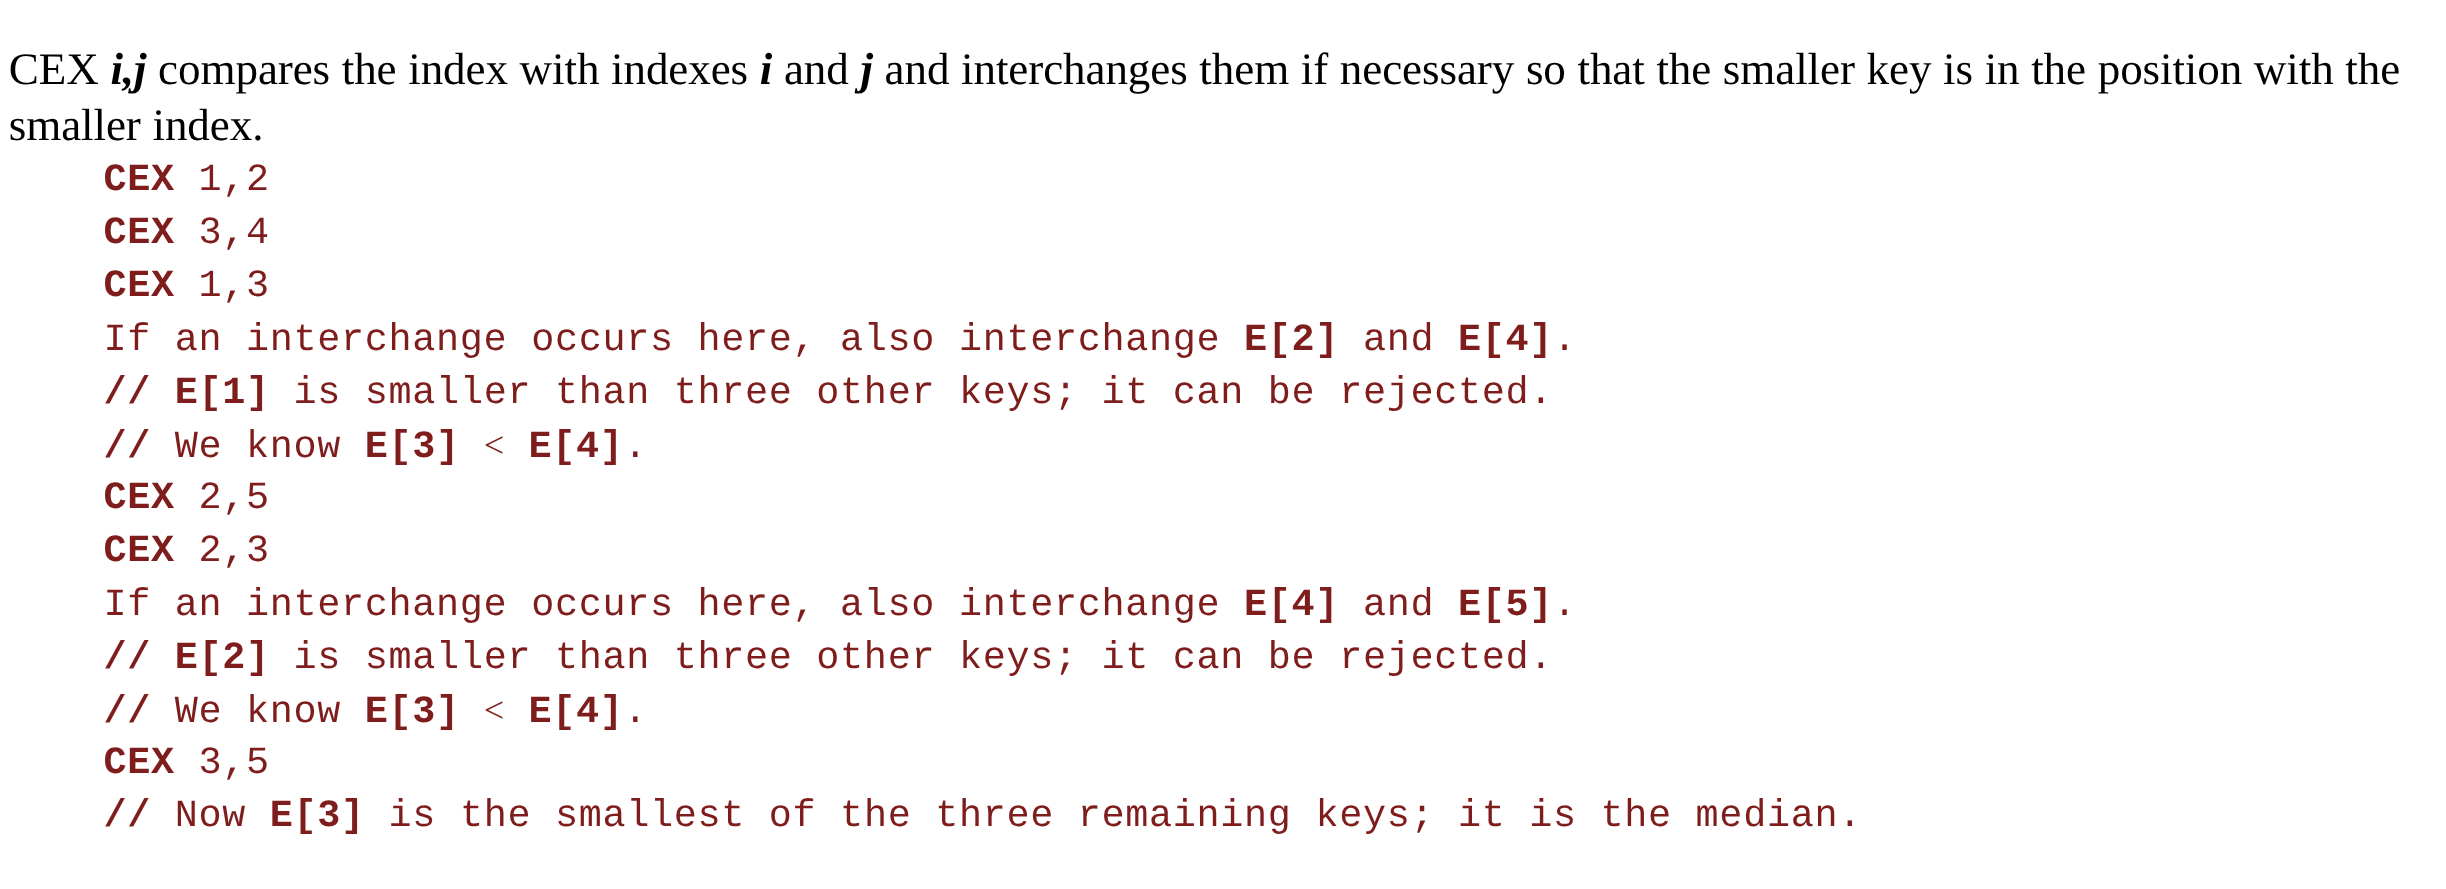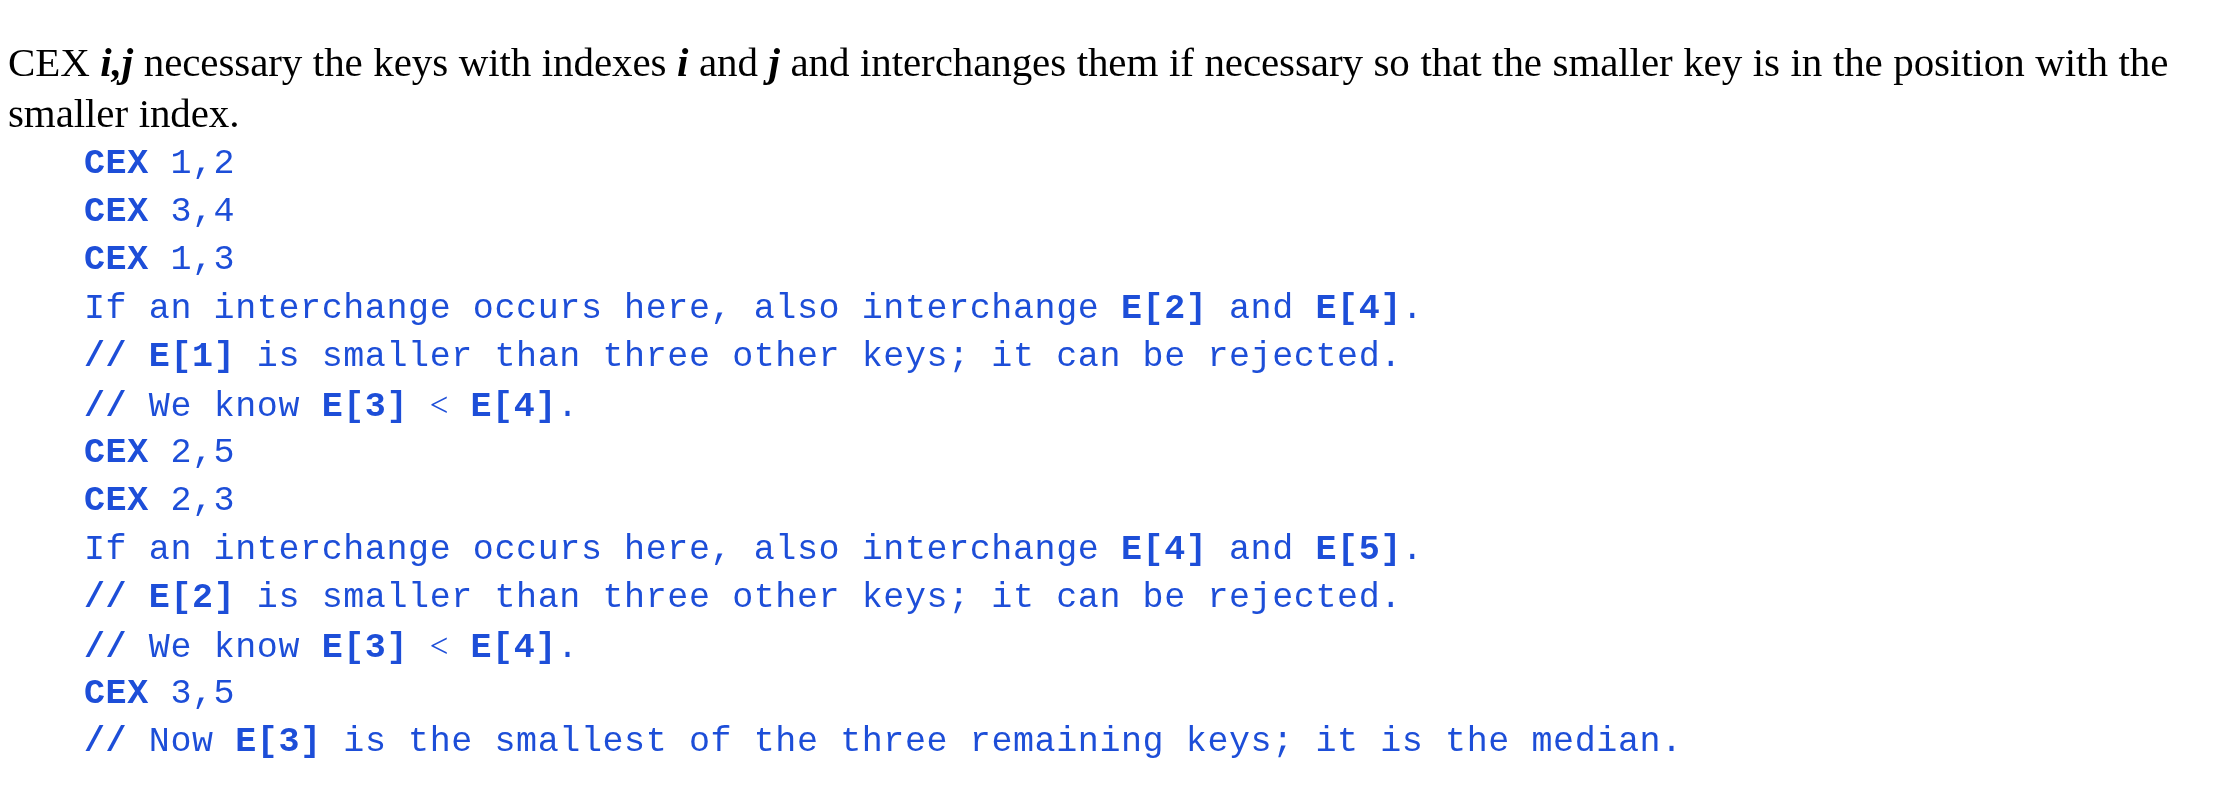--- a/index.html
+++ b/index.html
@@ -37,27 +37,27 @@
     word-spacing: 0.5px;
   }
   .intro .var {
     font-style: italic;
     font-weight: bold;
   }
 
   
   .code-block {
     position: absolute;
-    left: 84px;
+    left: 94px;
     top: 140px;
     width: 2100px;
     font-family: "Liberation Mono", "DejaVu Sans Mono", monospace;
     font-size: 35px;
     line-height: 48.2px;
-    color: #1d4ed8;
+    color: #7f1d1d;
     white-space: pre;
     letter-spacing: 0.6px;
   }
   .code-line {
     height: 48.2px;
     white-space: pre;
     font-family: "Liberation Mono", "DejaVu Sans Mono", monospace;
   }
   
   .code-line .kw,
@@ -70,17 +70,17 @@
     font-family: "Liberation Serif", "DejaVu Serif", serif;
     font-weight: normal;
     font-size: 33px;
   }
 </style>
 </head>
 <body>
 
 <div id="page">
 
-  <p class="intro"><span>CEX </span><span class="var">i,j</span><span> necessary the keys with indexes </span><span class="var">i</span><span> and </span><span class="var">j</span><span> and interchanges them if necessary so that the smaller key is in the position with the smaller index.</span></p>
+  <p class="intro"><span>CEX </span><span class="var">i,j</span><span> compares the index with indexes </span><span class="var">i</span><span> and </span><span class="var">j</span><span> and interchanges them if necessary so that the smaller key is in the position with the smaller index.</span></p>
 
   <div class="code-block"><div class="code-line"><span class="kw">CEX</span><span> 1,2</span></div><div class="code-line"><span class="kw">CEX</span><span> 3,4</span></div><div class="code-line"><span class="kw">CEX</span><span> 1,3</span></div><div class="code-line"><span>If an interchange occurs here, also interchange </span><span class="arr">E[2]</span><span> and </span><span class="arr">E[4]</span><span>.</span></div><div class="code-line"><span class="cmt">//</span><span> </span><span class="arr">E[1]</span><span> is smaller than three other keys; it can be rejected.</span></div><div class="code-line"><span class="cmt">//</span><span> We know </span><span class="arr">E[3]</span><span> </span><span class="lt">&lt;</span><span> </span><span class="arr">E[4]</span><span>.</span></div><div class="code-line"><span class="kw">CEX</span><span> 2,5</span></div><div class="code-line"><span class="kw">CEX</span><span> 2,3</span></div><div class="code-line"><span>If an interchange occurs here, also interchange </span><span class="arr">E[4]</span><span> and </span><span class="arr">E[5]</span><span>.</span></div><div class="code-line"><span class="cmt">//</span><span> </span><span class="arr">E[2]</span><span> is smaller than three other keys; it can be rejected.</span></div><div class="code-line"><span class="cmt">//</span><span> We know </span><span class="arr">E[3]</span><span> </span><span class="lt">&lt;</span><span> </span><span class="arr">E[4]</span><span>.</span></div><div class="code-line"><span class="kw">CEX</span><span> 3,5</span></div><div class="code-line"><span class="cmt">//</span><span> Now </span><span class="arr">E[3]</span><span> is the smallest of the three remaining keys; it is the median.</span></div></div>
 
 </div>
 
 </body></html>

